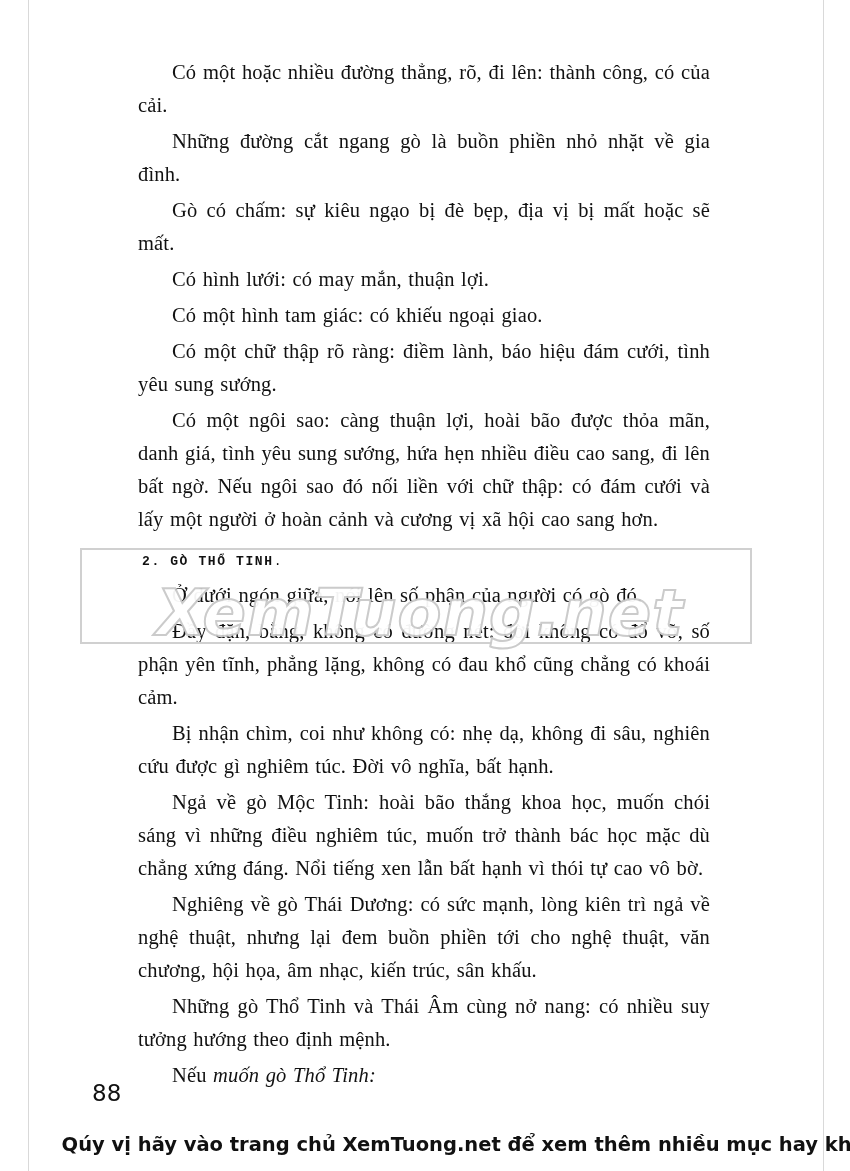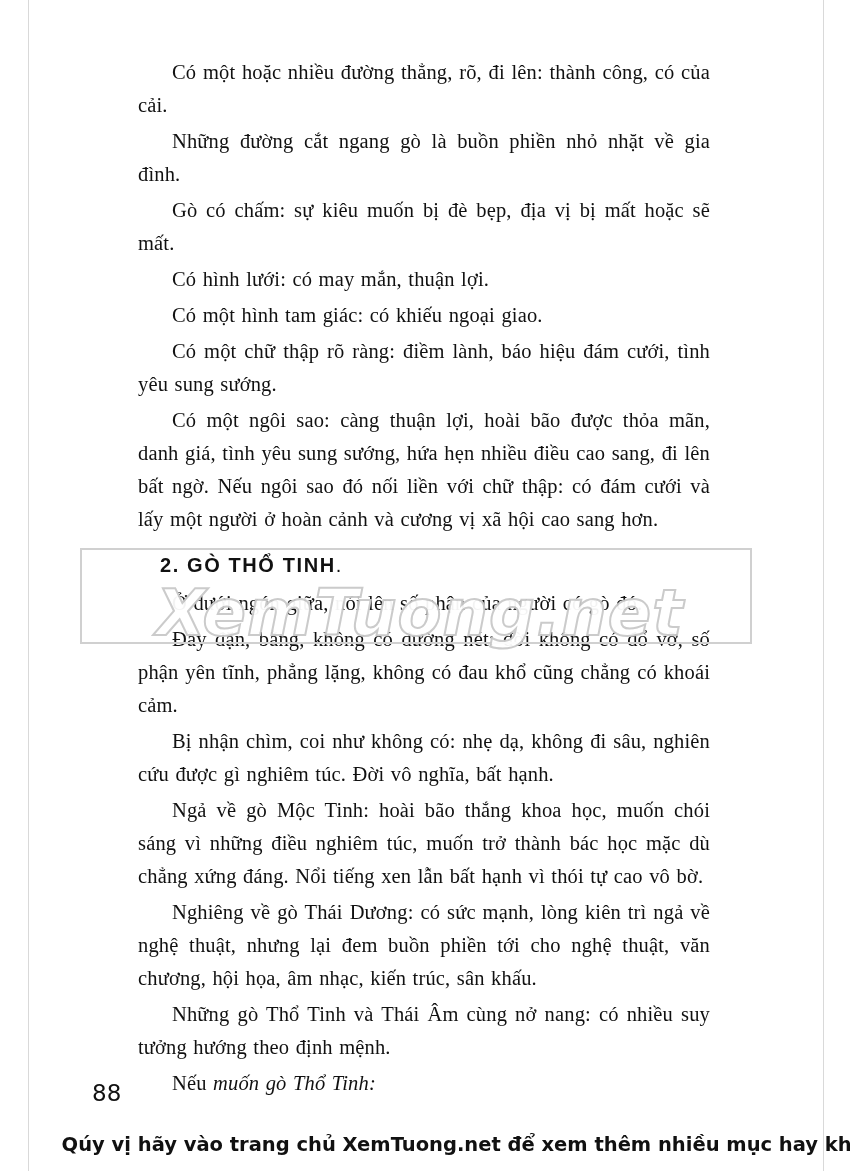--- a/index.html
+++ b/index.html
@@ -48,25 +48,25 @@
     font-size: 20.5px;
     line-height: 33px;
     text-align: justify;
     text-justify: inter-word;
     text-indent: 34px;
     letter-spacing: 0.15px;
     word-spacing: 1.2px;
   }
 
   h2.section {
-    font-family: Liberation Sans, sans-serif;
-    font-size: 20px;
+    font-family: Liberation Mono, monospace;
+    font-size: 13px;
     font-weight: bold;
     letter-spacing: 1.6px;
-    margin: 18px 0 10px 18px;
+    margin: 18px 0 10px 0;
     padding-left: 4px;
     text-indent: 0;
   }
   h2.section .dot-tail {
     font-weight: normal;
     letter-spacing: 0;
   }
 
   .ital {
     font-style: italic;
@@ -136,21 +136,21 @@
 
 <div class="page">
 
   <div class="edge-left"></div>
   <div class="edge-right"></div>
 
   <div class="content">
 
     <p class="para">Có một hoặc nhiều đường thẳng, rõ, đi lên: thành công, có của cải.</p>
     <p class="para">Những đường cắt ngang gò là buồn phiền nhỏ nhặt về gia đình.</p>
-    <p class="para">Gò có chấm: sự kiêu muốn bị đè bẹp, địa vị bị mất hoặc sẽ mất.</p>
+    <p class="para">Gò có chấm: sự kiêu ngạo bị đè bẹp, địa vị bị mất hoặc sẽ mất.</p>
     <p class="para">Có hình lưới: có may mắn, thuận lợi.</p>
     <p class="para">Có một hình tam giác: có khiếu ngoại giao.</p>
     <p class="para">Có một chữ thập rõ ràng: điềm lành, báo hiệu đám cưới, tình yêu sung sướng.</p>
     <p class="para">Có một ngôi sao: càng thuận lợi, hoài bão được thỏa mãn, danh giá, tình yêu sung sướng, hứa hẹn nhiều điều cao sang, đi lên bất ngờ. Nếu ngôi sao đó nối liền với chữ thập: có đám cưới và lấy một người ở hoàn cảnh và cương vị xã hội cao sang hơn.</p>
 
     <h2 class="section">
       <span>2. GÒ THỔ TINH</span><span class="dot-tail">.</span>
     </h2>
 
     <p class="para">Ở dưới ngón giữa, nói lên số phận của người có gò đó.</p>

